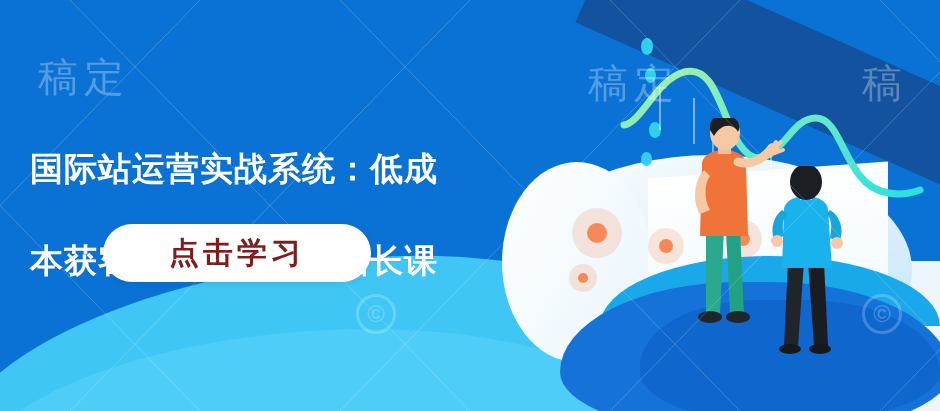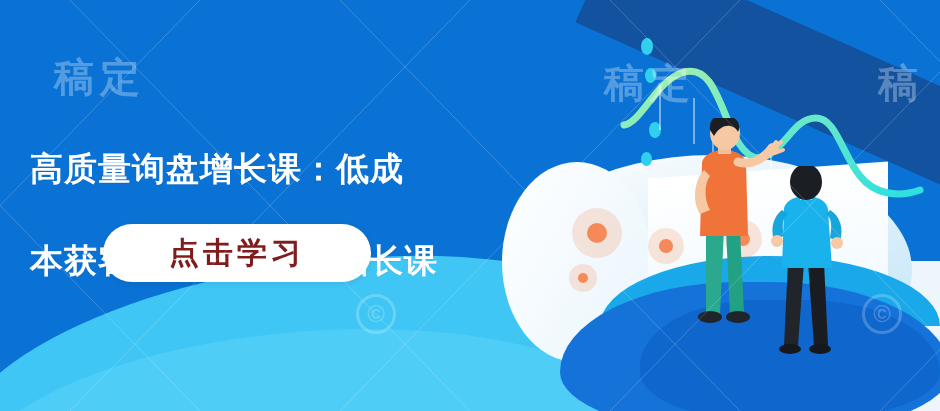--- a/index.html
+++ b/index.html
@@ -138,22 +138,22 @@
   }
   .cta-label{
     color:#7f1d1d;
     font-size:30px;font-weight:bold;letter-spacing:4px;
   }
 
   
   .wm-text{
     position:absolute;
     color:rgba(255,255,255,.30);
-    font-size:40px;font-weight:bold;letter-spacing:6px;
-    pointer-events:none;user-select:none;margin-left:16px;
+    font-size:40px;font-weight:normal;letter-spacing:6px;
+    pointer-events:none;user-select:none;
   }
   .wm-copy{
     position:absolute;
     width:34px;height:34px;border-radius:50%;
     border:3px solid rgba(255,255,255,.22);
     color:rgba(255,255,255,.22);
     font-size:24px;font-weight:bold;
     display:flex;align-items:center;justify-content:center;
     pointer-events:none;user-select:none;
   }
@@ -258,21 +258,21 @@
     <path d="M68 44 C78 50, 82 62, 78 76 L68 72 C70 60, 70 52, 64 48 Z" fill="#17a5dc"></path>
 
     <circle cx="15" cy="75" r="6" fill="#f6c9a4"></circle>
     <circle cx="75" cy="77" r="6" fill="#f6c9a4"></circle>
 
     <rect x="38" y="22" width="12" height="12" fill="#eec098"></rect>
     <ellipse cx="44" cy="16" rx="16" ry="18" fill="#1b1f24"></ellipse>
   </svg>
 
   <div class="headline">
-    <div>高质量询盘增长课：低成</div>
+    <div>国际站运营实战系统：低成</div>
     <div>本获客，高质量询盘增长课</div>
   </div>
 
   <div class="cta">
     <span class="cta-label">点击学习</span>
   </div>
 
   <div class="wm-text" style="left:38px;top:50px;">稿定</div>
   <div class="wm-text" style="left:588px;top:56px;">稿定</div>
   <div class="wm-text" style="left:862px;top:56px;overflow:hidden;width:50px;">稿</div>

